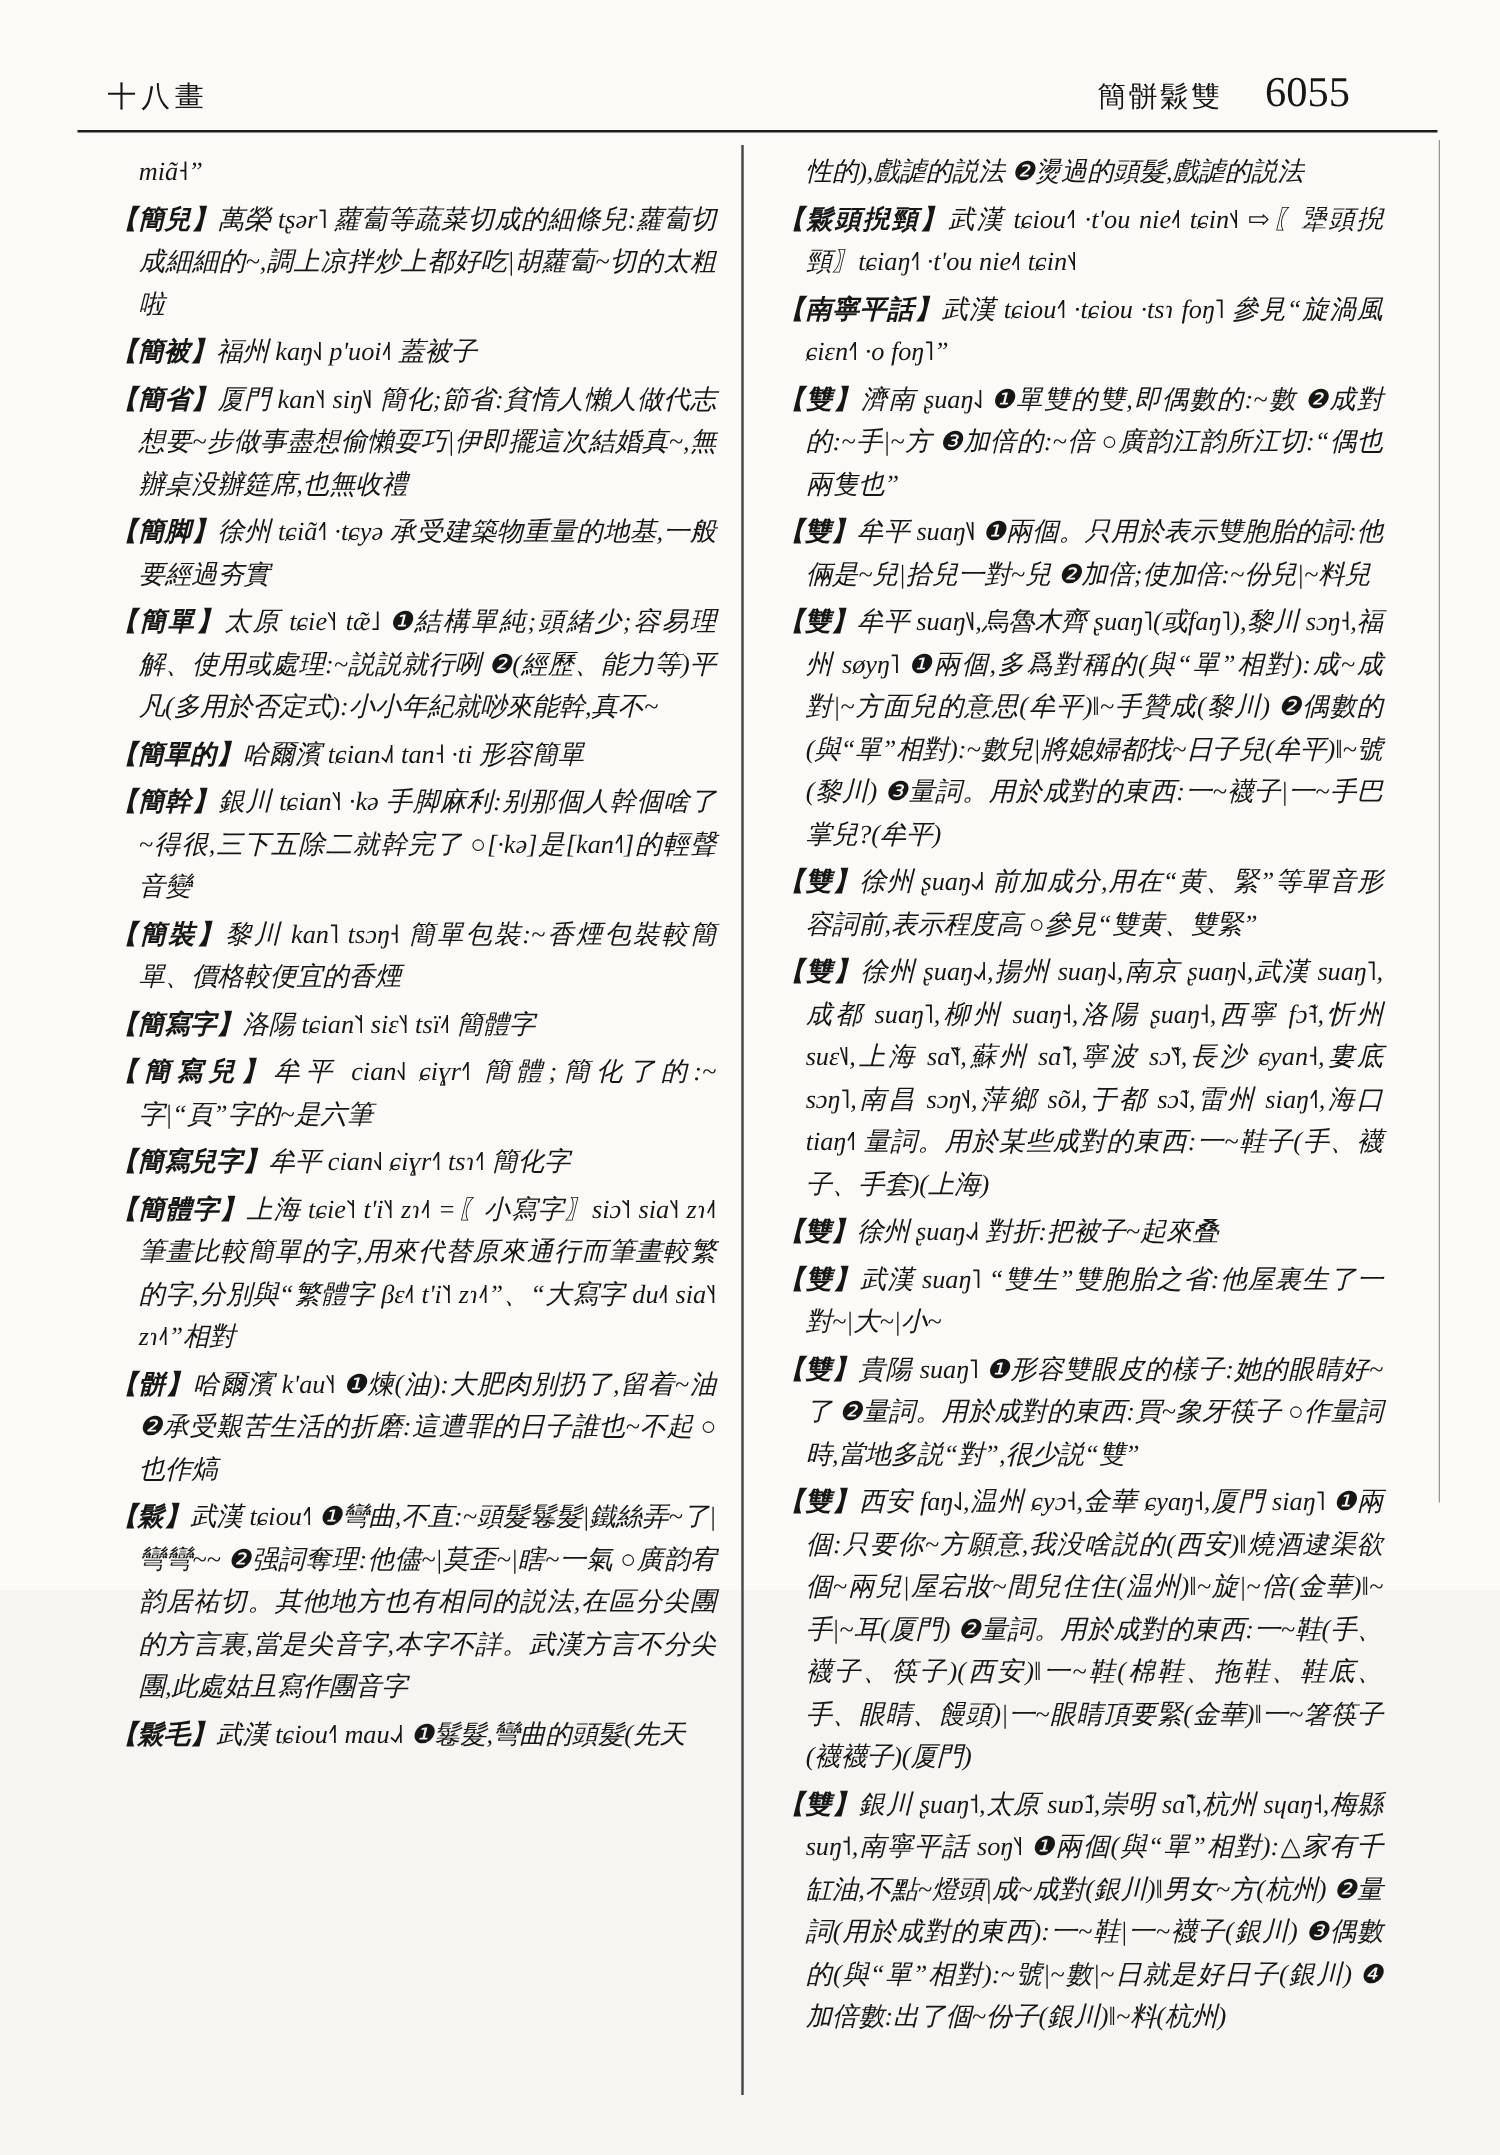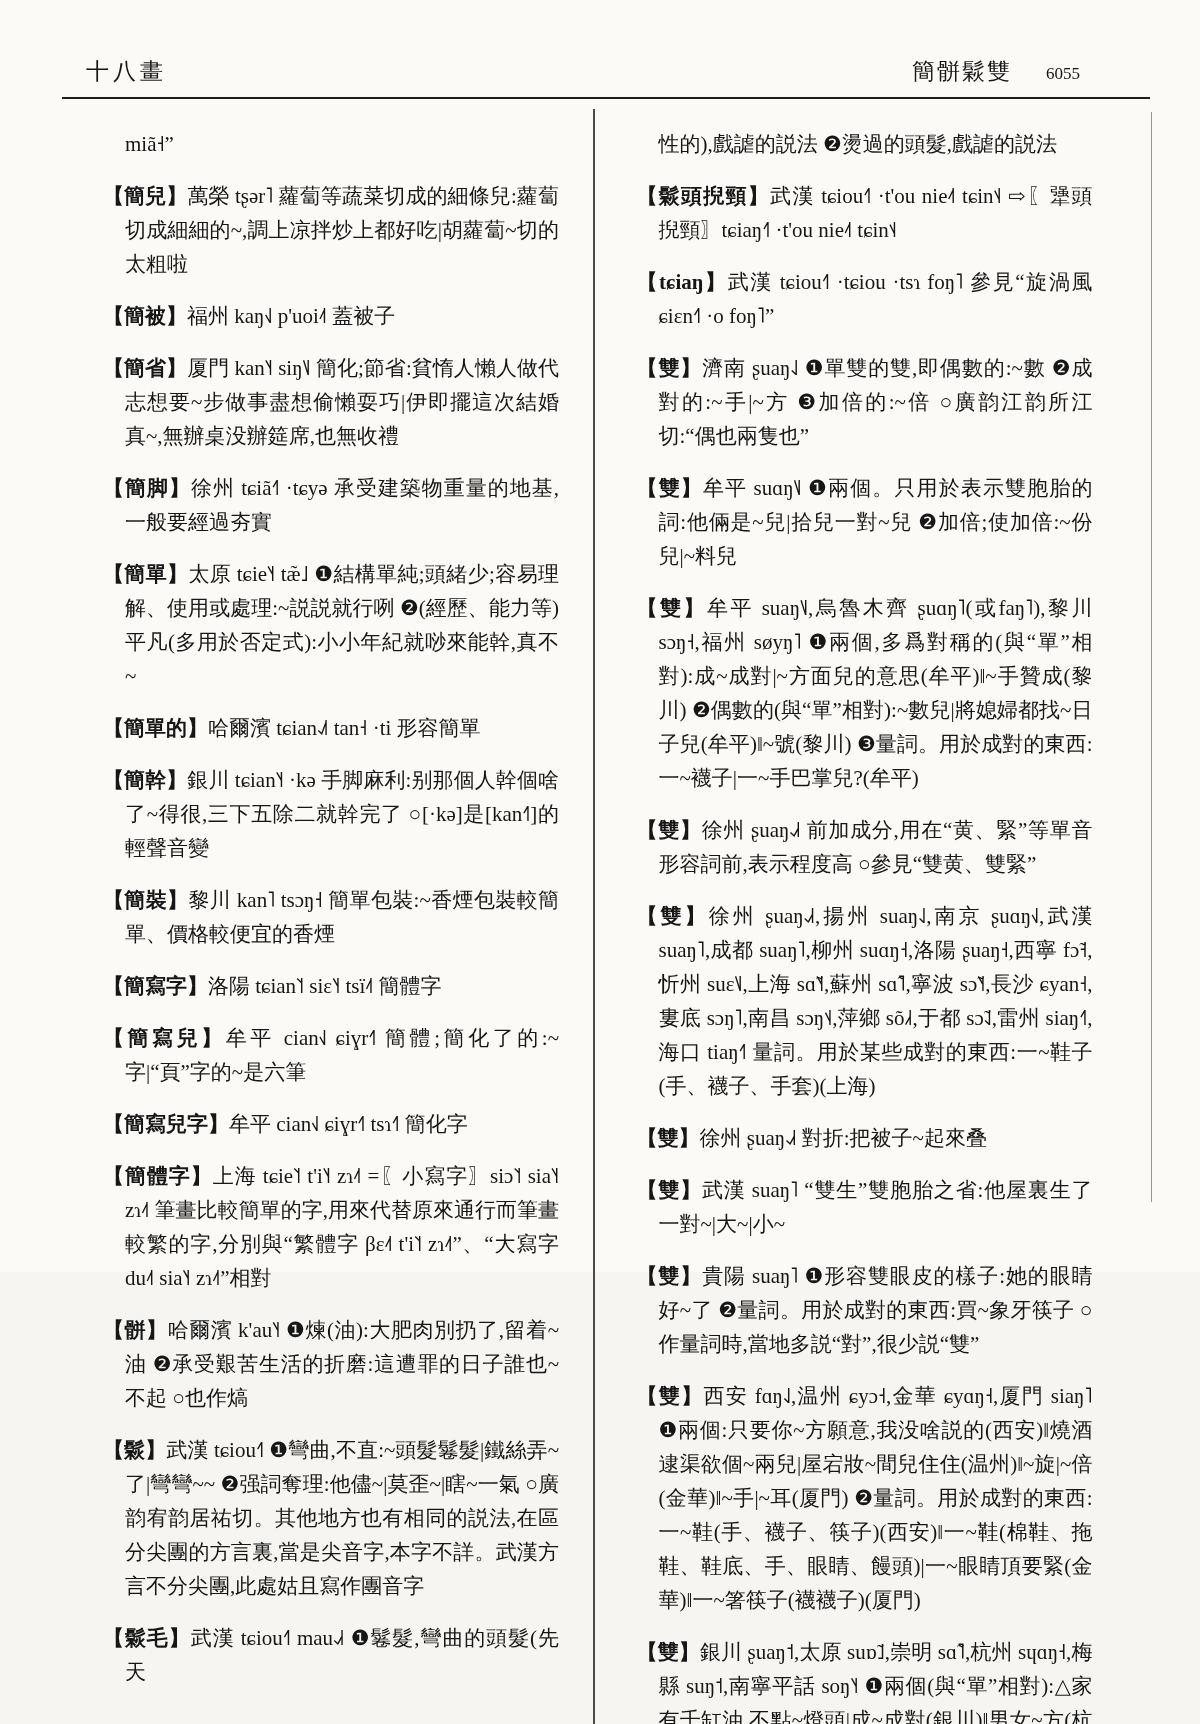--- a/index.html
+++ b/index.html
@@ -20,21 +20,21 @@
   .header{
     display:flex;
     justify-content:space-between;
     align-items:baseline;
     font-size:23px;
     padding:6px 70px 6px 24px;
   }
   .header .hleft{letter-spacing:4px;}
   .header .hright{display:flex;align-items:baseline;gap:34px;}
   .header .guide{letter-spacing:2px;}
-  .header .pageno{font-size:17px;font-family:"Liberation Serif","DejaVu Serif",serif;}
+  .header .pageno{font-size:34px;font-family:"Liberation Serif","DejaVu Serif",serif;}
   .rule{
     border:none;
     border-top:2.5px solid #1d1d1d;
     margin:4px 0 10px 0;
   }
   .columns{
     display:flex;
     padding-left:23px;
     align-items:stretch;
   }
@@ -54,23 +54,24 @@
   }
   .edge-line{
     position:absolute;
     top:112px;
     bottom:70px;
     right:48px;
     width:1.5px;
     background:#9a968e;
   }
   p.entry{
-    margin:18px;
+    margin:4px;
     padding-left:22px;
     text-indent:-22px;
+    font-style:italic;
   }
   p.entry.cont{
     text-indent:0;
   }
   .hw{font-weight:700;}
   .sm{font-size:21px;}
 </style>
 </head>
 <body>
 
@@ -102,21 +103,21 @@
         <p class="entry"><span class="hw">【簡寫兒字】</span>牟平 cian˧˩ ɕiɣr˧˥ tsɿ˧˥ 簡化字</p>
         <p class="entry"><span class="hw">【簡體字】</span>上海 tɕie˥˦ t'i˥˧ zɿ˨˦ =〖小寫字〗siɔ˥˦ sia˥˧ zɿ˨˦ 筆畫比較簡單的字,用來代替原來通行而筆畫較繁的字,分別與“繁體字 βɛ˨˦ t'i˥˦ zɿ˨˦”、“大寫字 du˨˦ sia˥˧ zɿ˨˦”相對</p>
         <p class="entry"><span class="hw">【骿】</span>哈爾濱 k'au˥˧ ❶煉(油):大肥肉別扔了,留着~油 ❷承受艱苦生活的折磨:這遭罪的日子誰也~不起 ○也作熇</p>
         <p class="entry"><span class="hw">【鬏】</span>武漢 tɕiou˧˥ ❶彎曲,不直:~頭髮<span class="sm">鬈髮</span>|鐵絲弄~了|彎彎~~ ❷强詞奪理:他儘~|莫歪~|瞎~一氣 ○廣韵宥韵居祐切。其他地方也有相同的説法,在區分尖團的方言裏,當是尖音字,本字不詳。武漢方言不分尖團,此處姑且寫作團音字</p>
         <p class="entry"><span class="hw">【鬏毛】</span>武漢 tɕiou˧˥ mau˨˩˧ ❶鬈髮,彎曲的頭髮(先天</p>
       </div>
     <div class="divider"></div>
     <div class="col" id="col-right">
         <p class="entry cont">性的),戲謔的説法 ❷燙過的頭髮,戲謔的説法</p>
         <p class="entry"><span class="hw">【鬏頭掜頸】</span>武漢 tɕiou˧˥ ·t'ou nie˨˦ tɕin˦˨ ⇨〖犟頭掜頸〗tɕiaŋ˧˥ ·t'ou nie˨˦ tɕin˦˨</p>
-        <p class="entry"><span class="hw">【tɕiaŋ】</span>武漢 tɕiou˧˥ ·tɕiou ·tsɿ foŋ˥ 參見“旋渦風 ɕiɛn˧˥ ·o foŋ˥”</p>
+        <p class="entry"><span class="hw">【南寧平話】</span>武漢 tɕiou˧˥ ·tɕiou ·tsɿ foŋ˥ 參見“旋渦風 ɕiɛn˧˥ ·o foŋ˥”</p>
         <p class="entry"><span class="hw">【雙】</span>濟南 ʂuaŋ˨˩ ❶單雙的雙,即偶數的:~數 ❷成對的:~手|~方 ❸加倍的:~倍 ○廣韵江韵所江切:“偶也兩隻也”</p>
         <p class="entry"><span class="hw">【雙】</span>牟平 suɑŋ˥˩ ❶兩個。只用於表示雙胞胎的詞:他倆是~兒|拾兒一對~兒 ❷加倍;使加倍:~份兒|~料兒</p>
         <p class="entry"><span class="hw">【雙】</span>牟平 suaŋ˥˩,烏魯木齊 ʂuɑŋ˥(或faŋ˥),黎川 sɔŋ˧,福州 søyŋ˥ ❶兩個,多爲對稱的(與“單”相對):成~成對|~方面兒的意思(牟平)‖~手贊成(黎川) ❷偶數的(與“單”相對):~數兒|將媳婦都找~日子兒(牟平)‖~號(黎川) ❸量詞。用於成對的東西:一~襪子|一~手巴掌兒?(牟平)</p>
         <p class="entry"><span class="hw">【雙】</span>徐州 ʂuaŋ˨˩˧ 前加成分,用在“黄、緊”等單音形容詞前,表示程度高 ○參見“雙黄、雙緊”</p>
         <p class="entry"><span class="hw">【雙】</span>徐州 ʂuaŋ˨˩˧,揚州 suaŋ˨˩,南京 ʂuɑŋ˧˩,武漢 suaŋ˥,成都 suaŋ˥,柳州 suɑŋ˧,洛陽 ʂuaŋ˧,西寧 fɔ̃˧,忻州 suɛ˥˩,上海 sɑ̃˥˧,蘇州 sɑ̃˥,寧波 sɔ̃˥˧,長沙 ɕyan˧,婁底 sɔŋ˥,南昌 sɔŋ˦˨,萍鄉 sõ˩˧,于都 sɔ̃˨˩,雷州 siaŋ˧˥,海口 tiaŋ˧˥ 量詞。用於某些成對的東西:一~鞋子(手、襪子、手套)(上海)</p>
         <p class="entry"><span class="hw">【雙】</span>徐州 ʂuaŋ˨˩˧ 對折:把被子~起來叠</p>
         <p class="entry"><span class="hw">【雙】</span>武漢 suaŋ˥ “雙生”<span class="sm">雙胞胎</span>之省:他屋裏生了一對~|大~|小~</p>
         <p class="entry"><span class="hw">【雙】</span>貴陽 suaŋ˥ ❶形容雙眼皮的樣子:她的眼睛好~了 ❷量詞。用於成對的東西:買~象牙筷子 ○作量詞時,當地多説“對”,很少説“雙”</p>
         <p class="entry"><span class="hw">【雙】</span>西安 fɑŋ˨˩,温州 ɕyɔ˧,金華 ɕyɑŋ˧,厦門 siaŋ˥ ❶兩個:只要你~方願意,我没啥説的(西安)‖燒酒逮渠欲個~兩兒|屋宕妝~間兒住住(温州)‖~旋|~倍(金華)‖~手|~耳(厦門) ❷量詞。用於成對的東西:一~鞋(手、襪子、筷子)(西安)‖一~鞋(棉鞋、拖鞋、鞋底、手、眼睛、饅頭)|一~眼睛頂要緊(金華)‖一~箸<span class="sm">筷子</span>(襪<span class="sm">襪子</span>)(厦門)</p>
         <p class="entry"><span class="hw">【雙】</span>銀川 ʂuaŋ˦,太原 suɒ̃˩,崇明 sɑ̃˥,杭州 sɥɑŋ˧,梅縣 suŋ˦,南寧平話 soŋ˥˧ ❶兩個(與“單”相對):△家有千缸油,不點~燈頭|成~成對(銀川)‖男女~方(杭州) ❷量詞(用於成對的東西):一~鞋|一~襪子(銀川) ❸偶數的(與“單”相對):~號|~數|~日就是好日子(銀川) ❹加倍數:出了個~份子(銀川)‖~料(杭州)</p>

